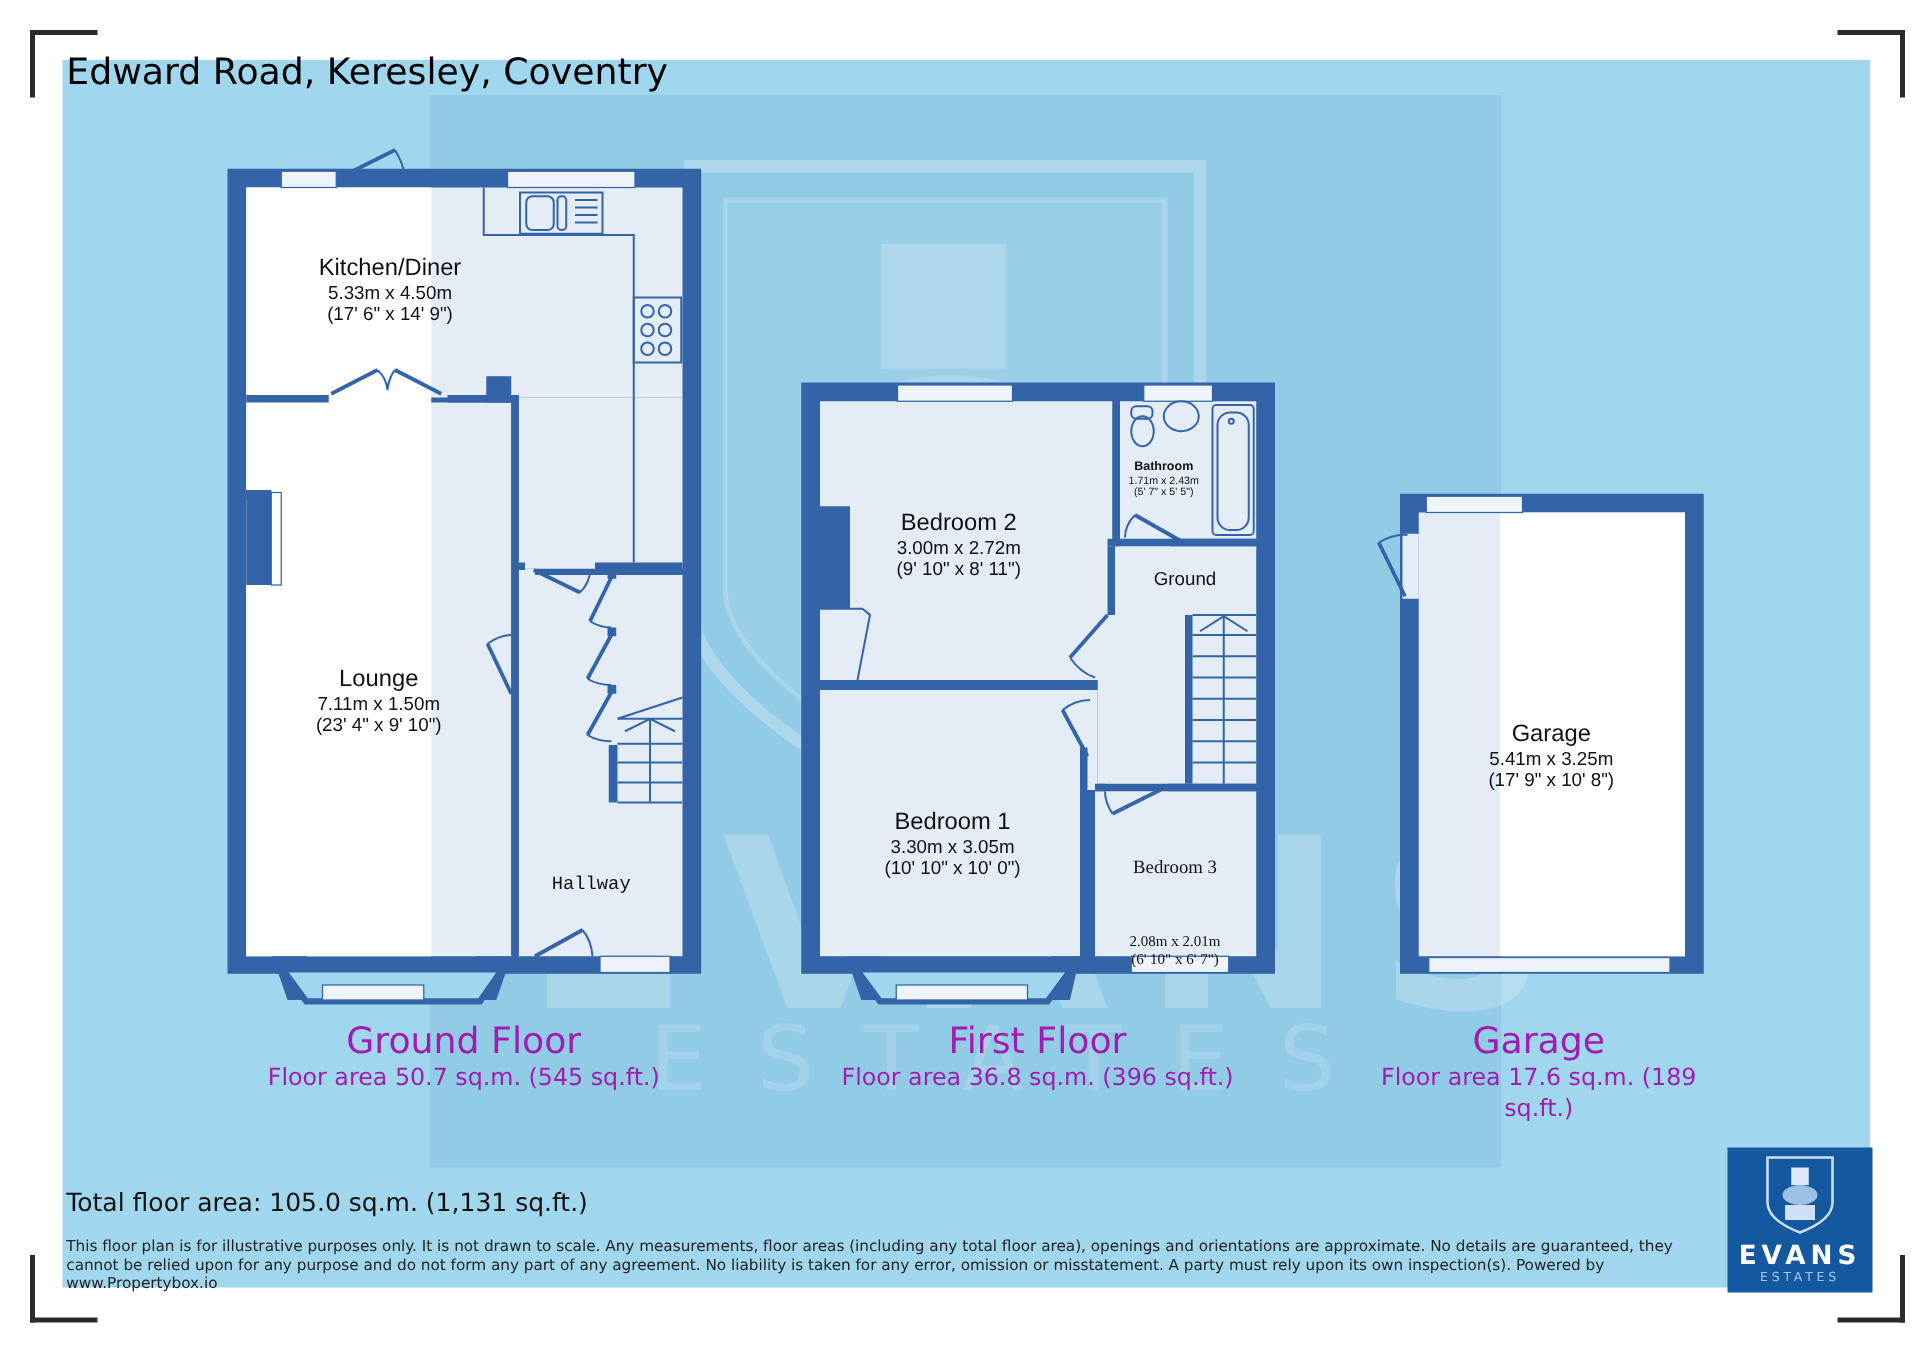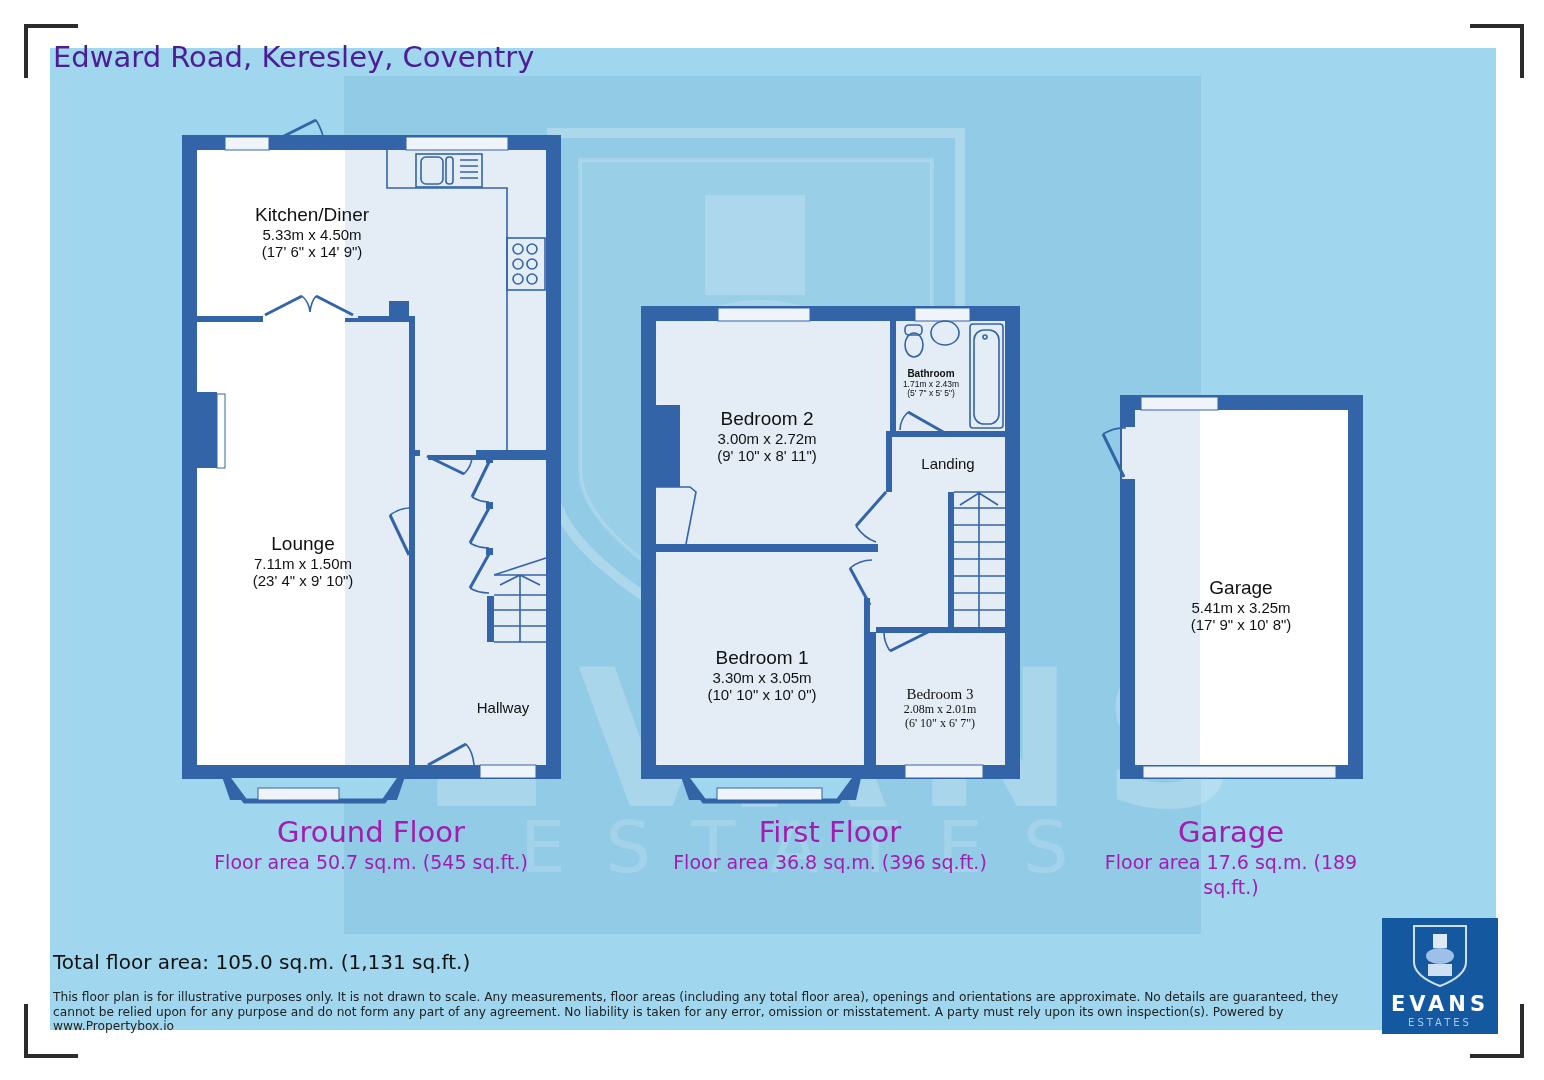--- a/index.html
+++ b/index.html
@@ -4,21 +4,21 @@
 <style>
   html,body{margin:0;padding:0;}
   body{width:1544px;height:1080px;position:relative;background:#ffffff;overflow:hidden;font-family:"DejaVu Sans",sans-serif;}
   .bg{position:absolute;left:50px;top:48px;width:1446px;height:982px;background:#a0d6ee;}
   .bg-inner{position:absolute;left:344px;top:76px;width:857px;height:858px;background:#92cbe6;}
   .corner{position:absolute;width:50px;height:50px;border-color:#2b2b2b;border-style:solid;border-width:0;}
   .c-tl{left:24px;top:24px;border-left-width:4px;border-top-width:4px;}
   .c-tr{right:20px;top:24px;border-right-width:4px;border-top-width:4px;}
   .c-bl{left:24px;bottom:22px;border-left-width:4px;border-bottom-width:4px;}
   .c-br{right:20px;bottom:22px;border-right-width:4px;border-bottom-width:4px;}
-  .title{position:absolute;left:53px;top:40px;font-size:29px;color:#4c1d95;white-space:nowrap;}
+  .title{position:absolute;left:53px;top:40px;font-size:29px;color:#000000;white-space:nowrap;}
   svg.plan{position:absolute;left:0;top:0;}
   .lbl{position:absolute;text-align:center;font-family:"Liberation Sans",sans-serif;color:#111;line-height:1.15;white-space:nowrap;transform:translateX(-50%);}
   .lbl .n{font-size:19px;}
   .lbl .m{font-size:15px;}
   .lbl.small .n{font-size:10px;font-weight:bold;}
   .lbl.small .m{font-size:8.5px;}
   .floor-h{position:absolute;text-align:center;transform:translateX(-50%);color:#a21caf;}
   .floor-h .fn{font-size:29px;line-height:1.25;}
   .floor-h .fa{font-size:19px;line-height:1.3;white-space:normal;}
   .total{position:absolute;left:53px;top:950px;font-size:20px;color:#111;white-space:nowrap;}
@@ -193,45 +193,45 @@
 <div class="lbl" style="left:312px;top:204px;">
   <div class="n">Kitchen/Diner</div>
   <div class="m">5.33m x 4.50m</div>
   <div class="m">(17' 6" x 14' 9")</div>
 </div>
 <div class="lbl" style="left:303px;top:533px;">
   <div class="n">Lounge</div>
   <div class="m">7.11m x 1.50m</div>
   <div class="m">(23' 4" x 9' 10")</div>
 </div>
-<div class="lbl" style="left:503px;top:699px;">
+<div class="lbl" style="left:473px;top:699px;font-family:Liberation Mono, monospace;">
   <div class="m">Hallway</div>
 </div>
 
 <div class="lbl" style="left:767px;top:408px;">
   <div class="n">Bedroom 2</div>
   <div class="m">3.00m x 2.72m</div>
   <div class="m">(9' 10" x 8' 11")</div>
 </div>
 <div class="lbl small" style="left:931px;top:368px;">
   <div class="n">Bathroom</div>
   <div class="m">1.71m x 2.43m</div>
   <div class="m">(5' 7" x 5' 5")</div>
 </div>
 <div class="lbl" style="left:948px;top:455px;">
-  <div class="m">Landing</div>
+  <div class="m">Ground</div>
 </div>
 <div class="lbl" style="left:762px;top:647px;">
   <div class="n">Bedroom 1</div>
   <div class="m">3.30m x 3.05m</div>
   <div class="m">(10' 10" x 10' 0")</div>
 </div>
 <div class="lbl" style="left:940px;top:686px;font-family:Liberation Serif, serif;">
   <div class="m" style="font-size:15px;">Bedroom 3</div>
-  <div class="m" style="font-size:12px;">2.08m x 2.01m</div>
+  <div class="m" style="font-size:12px;margin-top:44px;">2.08m x 2.01m</div>
   <div class="m" style="font-size:12px;">(6' 10" x 6' 7")</div>
 </div>
 
 <div class="lbl" style="left:1241px;top:577px;">
   <div class="n">Garage</div>
   <div class="m">5.41m x 3.25m</div>
   <div class="m">(17' 9" x 10' 8")</div>
 </div>
 
 <div class="floor-h" style="left:371px;top:814px;width:380px;">

